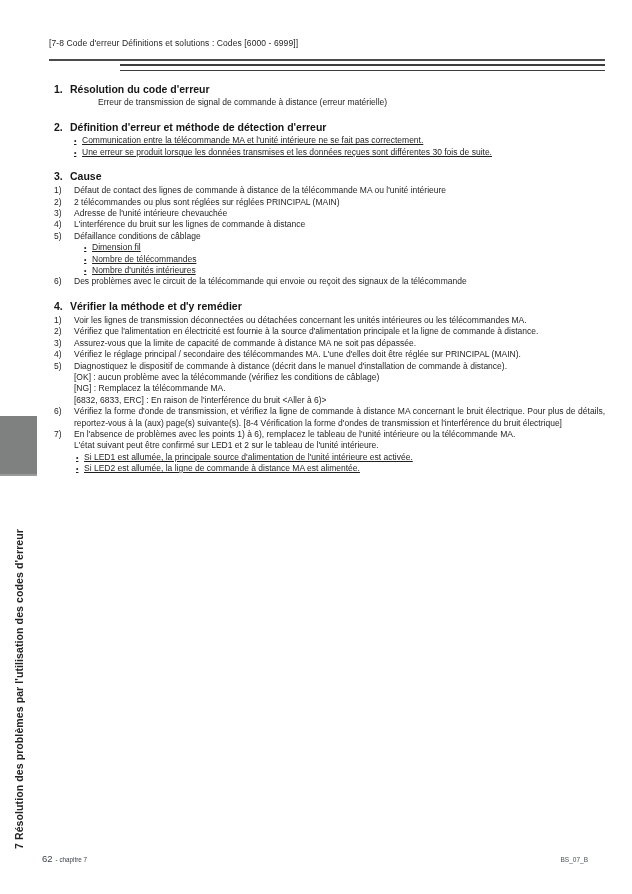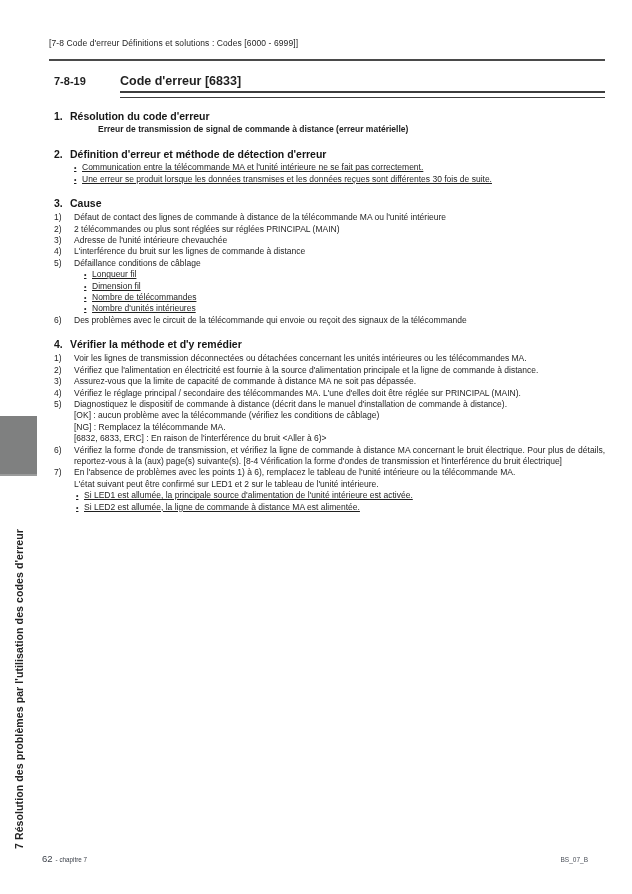--- a/index.html
+++ b/index.html
@@ -16,21 +16,21 @@
   .title-label{font-weight:bold;font-size:12.5px;}
   .title-rule{margin-left:71px;margin-top:3px;height:4px;border-top:2px solid #3d3d3d;border-bottom:1px solid #3d3d3d;}
   .section{margin-left:5px;}
   .sec-head{display:flex;align-items:baseline;font-weight:bold;font-size:10.5px;color:#161616;}
   .sec-no{width:16px;flex:0 0 16px;}
   .s1{margin-top:12px;}
   .s2{margin-top:13px;}
   .s3{margin-top:12px;}
   .s4{margin-top:12px;}
   .body-line{font-size:8.5px;line-height:11.4px;}
-  .s1-body{margin-left:16px;margin-top:2px;font-weight:bold;padding-left:28px;}
+  .s1-body{margin-left:16px;margin-top:2px;font-weight:normal;padding-left:28px;}
   .bullets{margin-left:20px;margin-top:2px;}
   .blt-row{display:flex;text-decoration:underline;}
   .blt{flex:0 0 8px;font-size:7px;line-height:11.4px;}
   .num-list{margin-top:3px;}
   .num-row{display:flex;}
   .num-col{flex:0 0 20px;font-size:8.5px;line-height:11.4px;}
   .num-txt{flex:1;font-size:8.5px;line-height:11.4px;}
   .just{text-align:justify;}
   .sub-bullets{margin-left:30px;}
   .results{margin-left:20px;}
@@ -50,24 +50,20 @@
 <body>
 
 <div class="chapter-tab"></div>
 <div class="vertical-label">7 Résolution des problèmes par l'utilisation des codes d'erreur</div>
 
 <div class="content">
 
   <div class="breadcrumb">[7-8 Code d'erreur Définitions et solutions : Codes [6000 - 6999]]</div>
   <div class="header-rule"></div>
 
-  <div class="title-row">
-    <span class="title-no">7-8-19</span>
-    <span class="title-label">Code d'erreur [6833]</span>
-  </div>
   <div class="title-rule"></div>
 
   <div class="section s1">
     <div class="sec-head">
       <span class="sec-no">1.</span>
       <span>Résolution du code d'erreur</span>
     </div>
     <div class="body-line s1-body">Erreur de transmission de signal de commande à distance (erreur matérielle)</div>
   </div>
 
@@ -108,24 +104,20 @@
       </div>
       <div class="num-row">
         <span class="num-col">4)</span>
         <span class="num-txt">L'interférence du bruit sur les lignes de commande à distance</span>
       </div>
       <div class="num-row">
         <span class="num-col">5)</span>
         <span class="num-txt">Défaillance conditions de câblage</span>
       </div>
       <div class="sub-bullets">
-        <div class="blt-row body-line">
-          <span class="blt">•</span>
-          <span>Longueur fil</span>
-        </div>
         <div class="blt-row body-line">
           <span class="blt">•</span>
           <span>Dimension fil</span>
         </div>
         <div class="blt-row body-line">
           <span class="blt">•</span>
           <span>Nombre de télécommandes</span>
         </div>
         <div class="blt-row body-line">
           <span class="blt">•</span>

